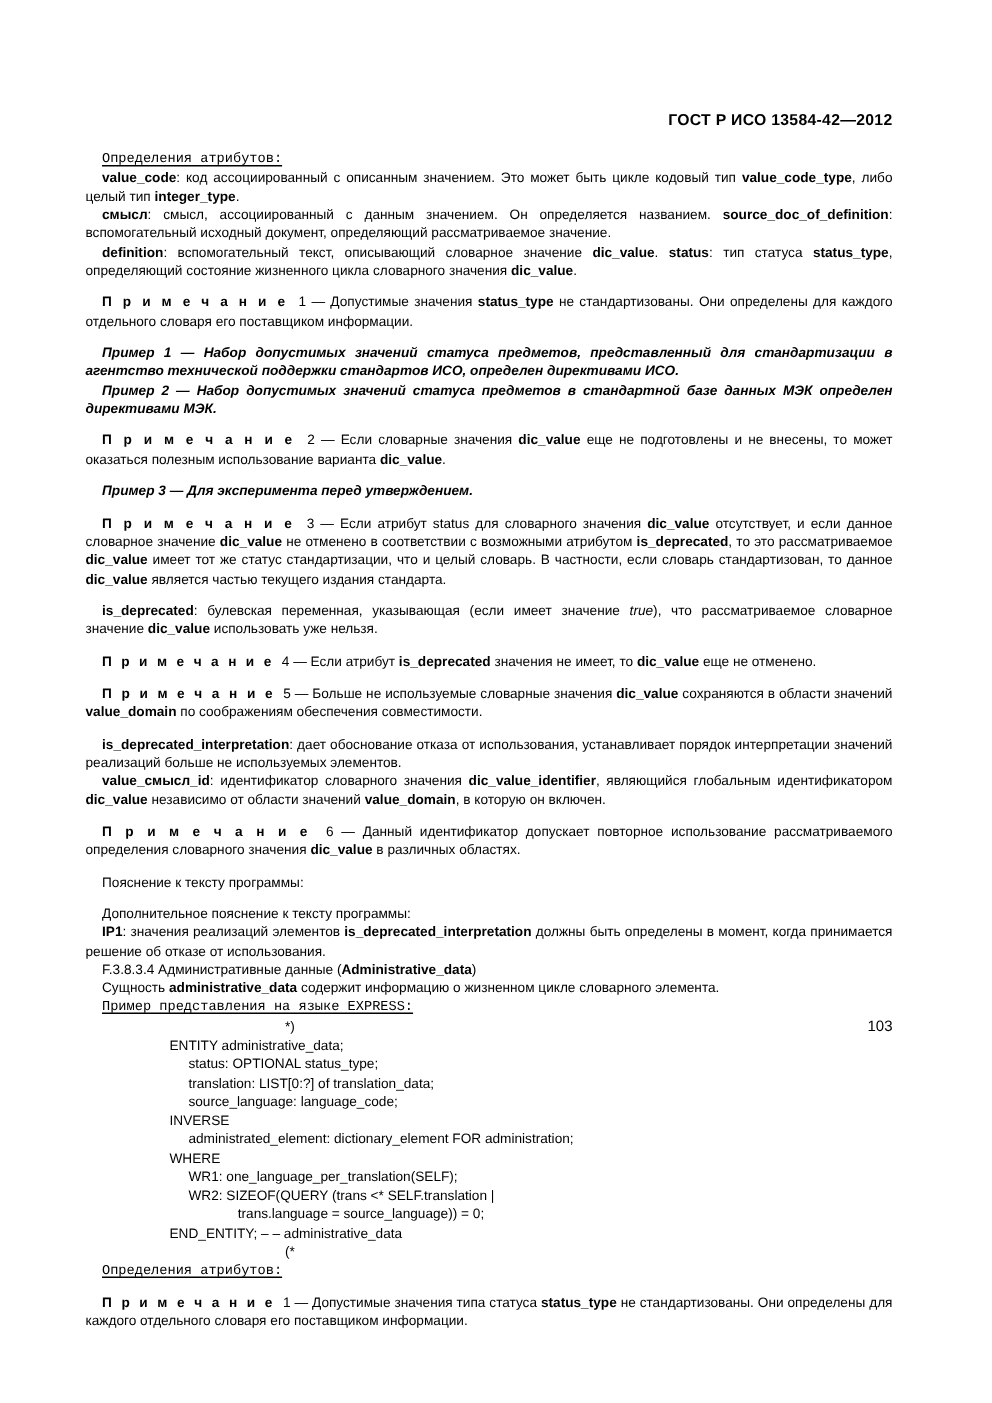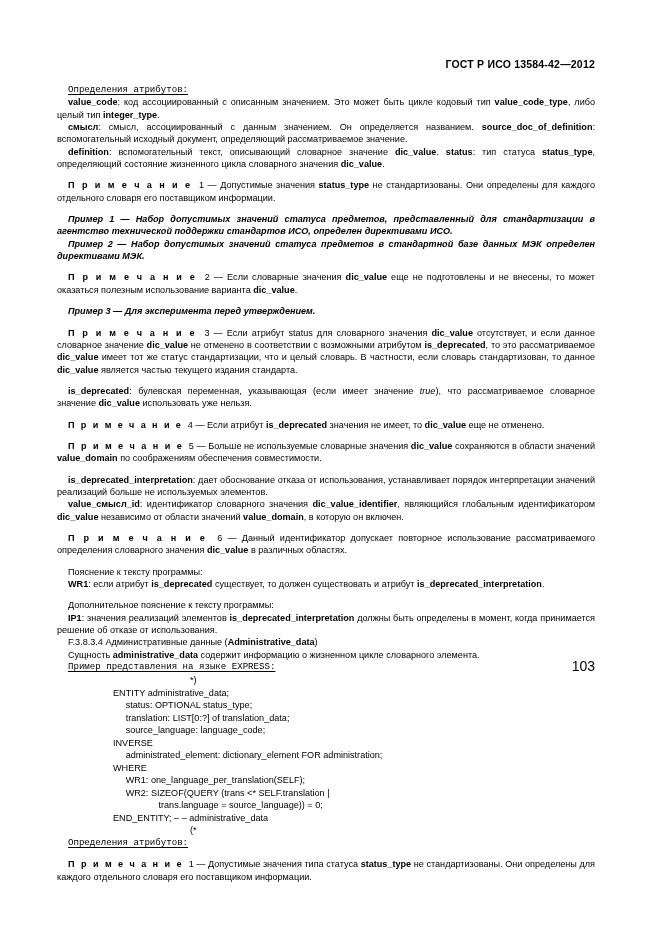--- a/index.html
+++ b/index.html
@@ -10,21 +10,21 @@
   body {
     width: 661px;
     height: 935px;
     font-family: "Liberation Sans", sans-serif;
     color: #000000;
     position: relative;
     overflow: hidden;
   }
   .page {
     position: absolute;
-    left: 0; top: 0;
+    left: 0; top: 16px;
     width: 661px;
     height: 748px;
   }
   .header {
     position: absolute;
     right: 66px;
     top: 58px;
     font-size: 10.5px;
     font-weight: bold;
     letter-spacing: 0.2px;
@@ -81,21 +81,21 @@
   .codeblock {
     margin-top: 1px;
   }
   .marker {
     padding-left: 133px;
   }
   .pagenum {
     position: absolute;
     right: 66px;
     bottom: 74px;
-    font-size: 14px;
+    font-size: 10px;
   }
 </style>
 </head>
 <body>
 
 <div class="page">
 
   <div class="header">ГОСТ Р ИСО 13584-42—2012</div>
 
   <div class="content">
@@ -127,21 +127,20 @@
     <p class="note"><span class="note-lbl">П р и м е ч а н и е</span>&nbsp;&nbsp;<span>5 — Больше не используемые словарные значения </span><b>dic_value</b><span> сохраняются в области значений </span><b>value_domain</b><span> по соображениям обеспечения совместимости.</span></p>
 
     <p class="indent para-gap"><b>is_deprecated_interpretation</b><span>: дает обоснование отказа от использования, устанавливает порядок интерпретации значений реализаций больше не используемых элементов.</span></p>
 
     <p class="indent"><b>value_смысл_id</b><span>: идентификатор словарного значения </span><b>dic_value_identifier</b><span>, являющийся глобальным идентификатором </span><b>dic_value</b><span> независимо от области значений </span><b>value_domain</b><span>, в которую он включен.</span></p>
 
     <p class="note"><span class="note-lbl">П р и м е ч а н и е</span>&nbsp;&nbsp;<span>6 — Данный идентификатор допускает повторное использование рассматриваемого определения словарного значения </span><b>dic_value</b><span> в различных областях.</span></p>
 
     <p class="indent para-gap">Пояснение к тексту программы:</p>
 
-    <p class="indent"><b>WR1</b><span>: если атрибут </span><b>is_deprecated</b><span> существует, то должен существовать и атрибут </span><b>is_deprecated_interpretation</b><span>.</span></p>
 
     <p class="indent para-gap">Дополнительное пояснение к тексту программы:</p>
 
     <p class="indent"><b>IP1</b><span>: значения реализаций элементов </span><b>is_deprecated_interpretation</b><span> должны быть определены в момент, когда принимается решение об отказе от использования.</span></p>
 
     <p class="indent"><span>F.3.8.3.4 Административные данные (</span><b>Administrative_data</b><span>)</span></p>
 
     <p class="indent"><span>Сущность </span><b>administrative_data</b><span> содержит информацию о жизненном цикле словарного элемента.</span></p>
 
     <p class="indent underline">Пример представления на языке EXPRESS:</p>

